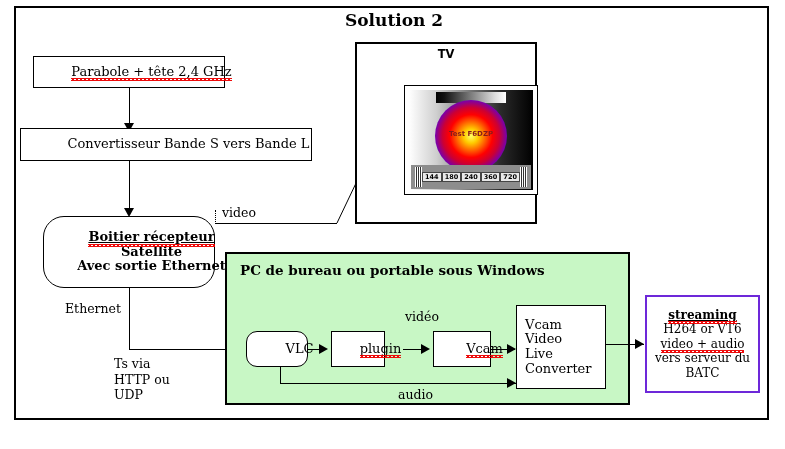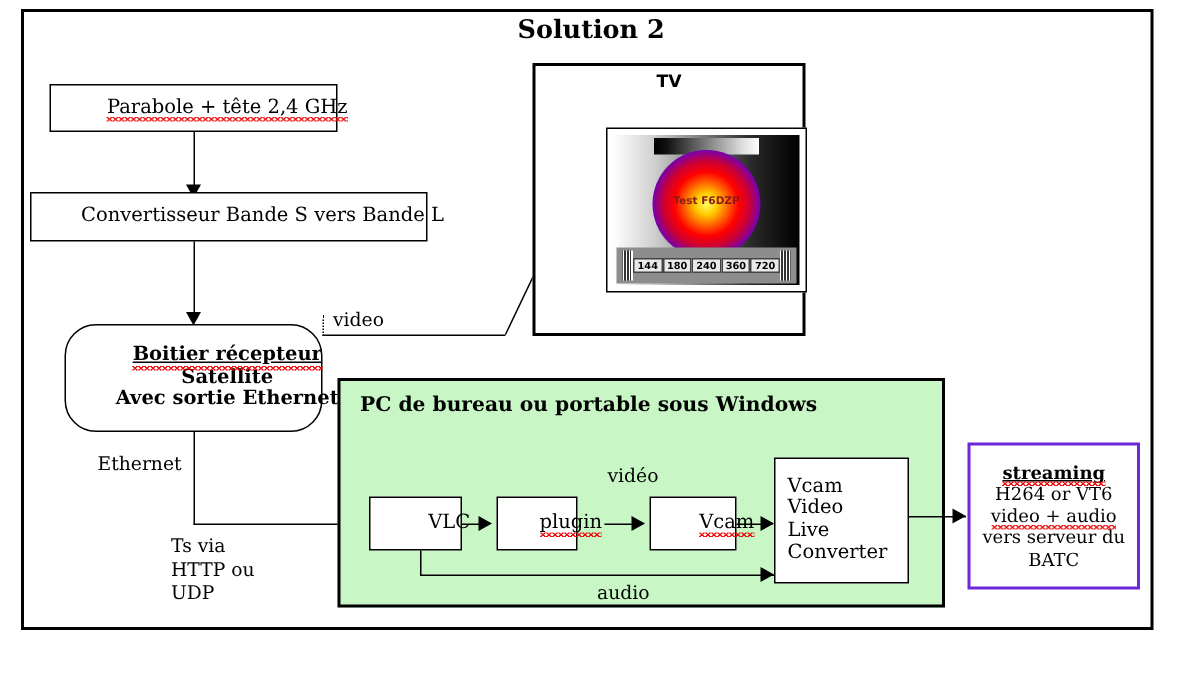--- a/index.html
+++ b/index.html
@@ -253,21 +253,21 @@
 
   <div class="title-main" style="left:345px; top:10px;">Solution 2</div>
 
   <div class="box" style="left:33px; top:56px; width:192px; height:32px; font-size:13px;">
     <span class="line sq">Parabole + tête 2,4 GHz</span>
   </div>
 
   <div class="vline" style="left:129px; top:88px; height:38px;"></div>
   <div class="arrow-down" style="left:124px; top:123px;"></div>
 
-  <div class="box" style="left:20px; top:128px; width:265px; height:33px; font-size:13px;">
+  <div class="box" style="left:20px; top:128px; width:292px; height:33px; font-size:13px;">
     <span class="line">Convertisseur Bande S vers Bande L</span>
   </div>
 
   <div class="vline" style="left:129px; top:161px; height:52px;"></div>
   <div class="arrow-down" style="left:124px; top:208px;"></div>
 
   <div class="box" style="left:43px; top:216px; width:172px; height:72px; font-size:13px; font-weight:bold;border-radius:21px;">
     <span class="line sq" style="text-decoration:underline;">Boitier récepteur</span>
     <span class="line">Satellite</span>
     <span class="line">Avec sortie Ethernet</span>
@@ -311,21 +311,21 @@
         <div class="res-cell">360</div>
         <div class="res-cell">720</div>
         <div class="freq-bars"></div>
       </div>
     </div>
   </div>
 
   <div id="pc-panel"></div>
   <div id="pc-panel-title">PC de bureau ou portable sous Windows</div>
 
-  <div class="box" style="left:246px; top:331px; width:62px; height:36px; font-size:13px;">
+  <div class="box" style="left:246px; top:331px; width:62px; height:36px; font-size:13px;border-radius:11px;">
     <span class="line">VLC</span>
   </div>
 
   <div class="hline" style="left:308px; top:349px; width:17px;"></div>
   <div class="arrow-right" style="left:319px; top:344px;"></div>
 
   <div class="box" style="left:331px; top:331px; width:54px; height:36px; font-size:13px;">
     <span class="line sq">plugin</span>
   </div>
 

